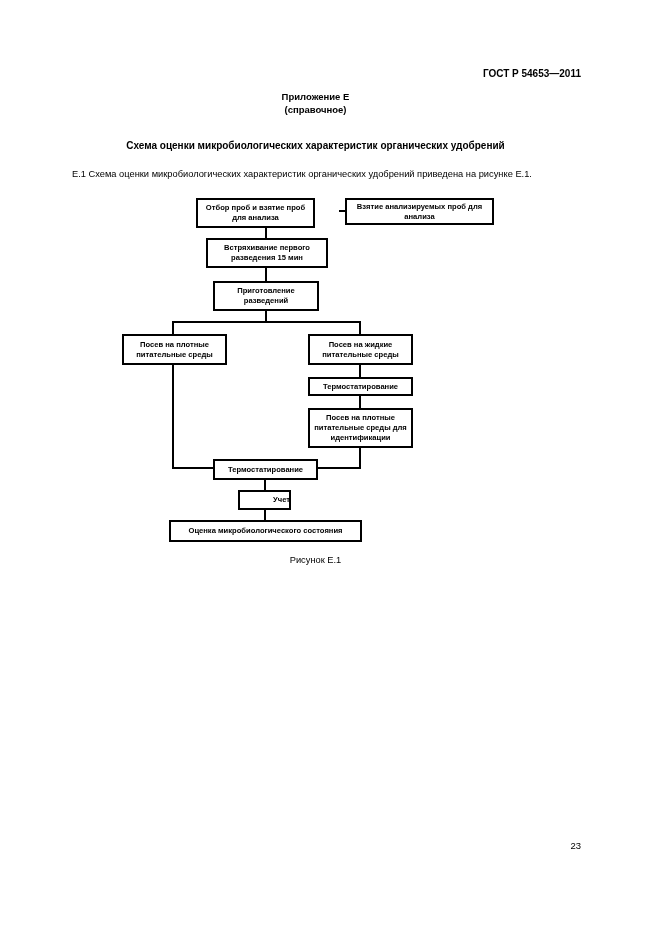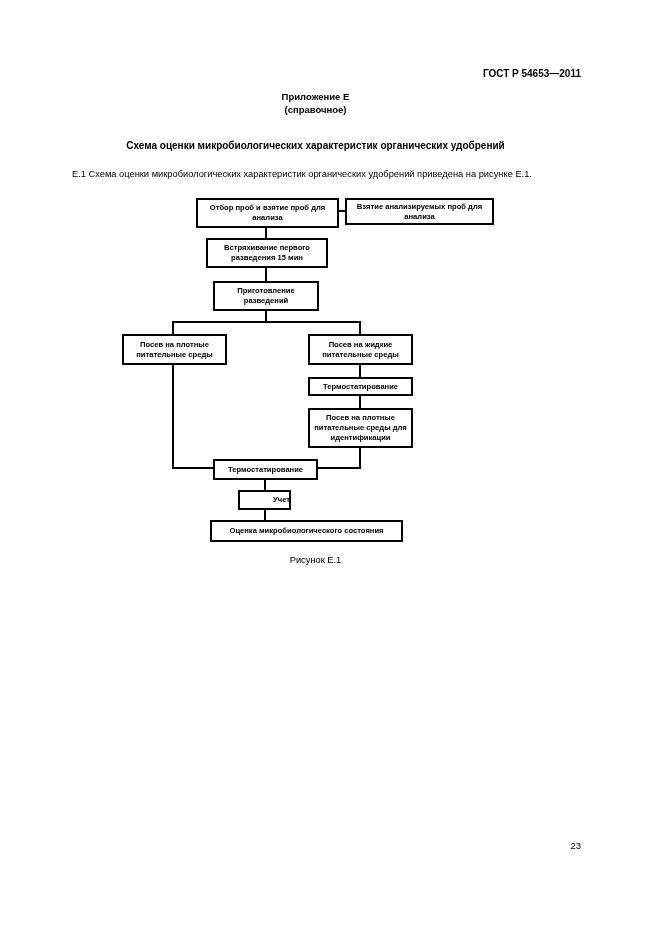--- a/index.html
+++ b/index.html
@@ -75,41 +75,41 @@
     <div class="line" style="left:359px; top:321px; width:2px; height:13px;"></div>
     <div class="line" style="left:359px; top:365px; width:2px; height:12px;"></div>
     <div class="line" style="left:359px; top:396px; width:2px; height:12px;"></div>
     <div class="line" style="left:359px; top:448px; width:2px; height:21px;"></div>
     <div class="line" style="left:318px; top:467px; width:43px; height:2px;"></div>
     <div class="line" style="left:172px; top:365px; width:2px; height:104px;"></div>
     <div class="line" style="left:172px; top:467px; width:41px; height:2px;"></div>
     <div class="line" style="left:264px; top:480px; width:2px; height:10px;"></div>
     <div class="line" style="left:264px; top:510px; width:2px; height:10px;"></div>
 
-    <div class="fbox" style="left:196px; top:198px; width:143px; height:30px;text-align:center;">Отбор проб и взятие проб для анализа</div>
+    <div class="fbox" style="left:196px; top:198px; width:119px; height:30px;text-align:center;">Отбор проб и взятие проб для анализа</div>
 
     <div class="fbox" style="left:345px; top:198px; width:149px; height:27px;">Взятие анализируемых проб для анализа</div>
 
     <div class="fbox" style="left:206px; top:238px; width:122px; height:30px;">Встряхивание первого разведения 15 мин</div>
 
     <div class="fbox" style="left:122px; top:334px; width:105px; height:31px;">Посев на плотные питательные среды</div>
 
     <div class="fbox" style="left:213px; top:281px; width:106px; height:30px;">Приготовление разведений</div>
 
     <div class="fbox" style="left:308px; top:334px; width:105px; height:31px;">Посев на жидкие питательные среды</div>
 
     <div class="fbox" style="left:308px; top:377px; width:105px; height:19px;">Термостатирование</div>
 
     <div class="fbox" style="left:308px; top:408px; width:105px; height:40px;">Посев на плотные питательные среды для идентификации</div>
 
     <div class="fbox" style="left:213px; top:459px; width:105px; height:21px;">Термостатирование</div>
 
     <div class="fbox" style="left:238px; top:490px; width:53px; height:20px;padding-left:36px;">Учет</div>
 
-    <div class="fbox" style="left:169px; top:520px; width:193px; height:22px;margin-left:41px;">Оценка микробиологического состояния</div>
+    <div class="fbox" style="left:169px; top:520px; width:193px; height:22px;">Оценка микробиологического состояния</div>
 
   </div>
 
   <div class="fig-caption">Рисунок Е.1</div>
 
   <div class="page-number">23</div>
 
 </div>
 
 </body></html>

